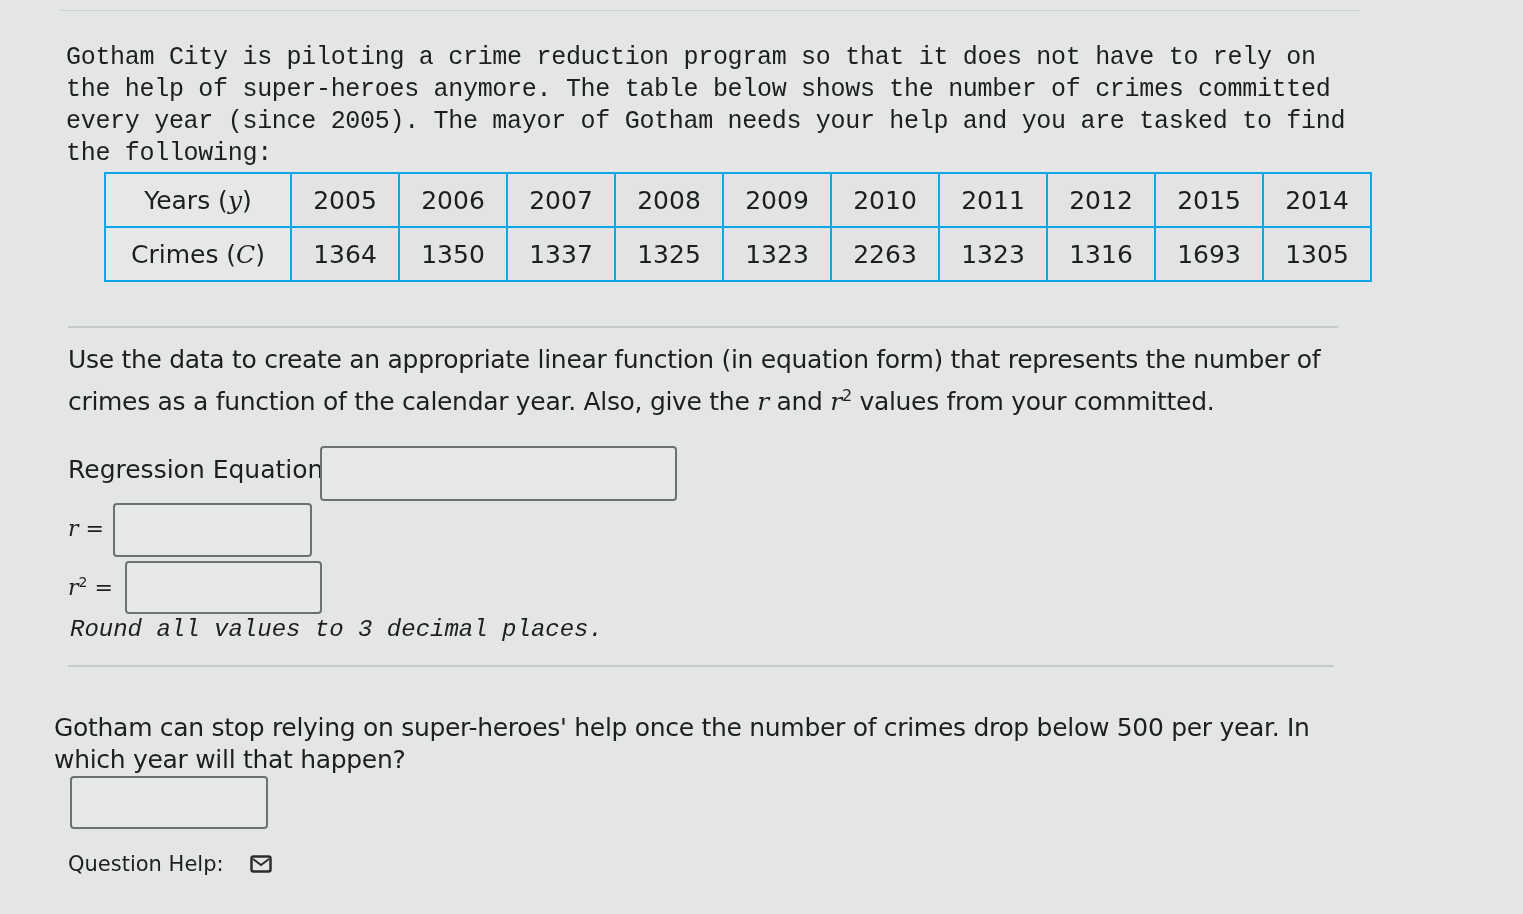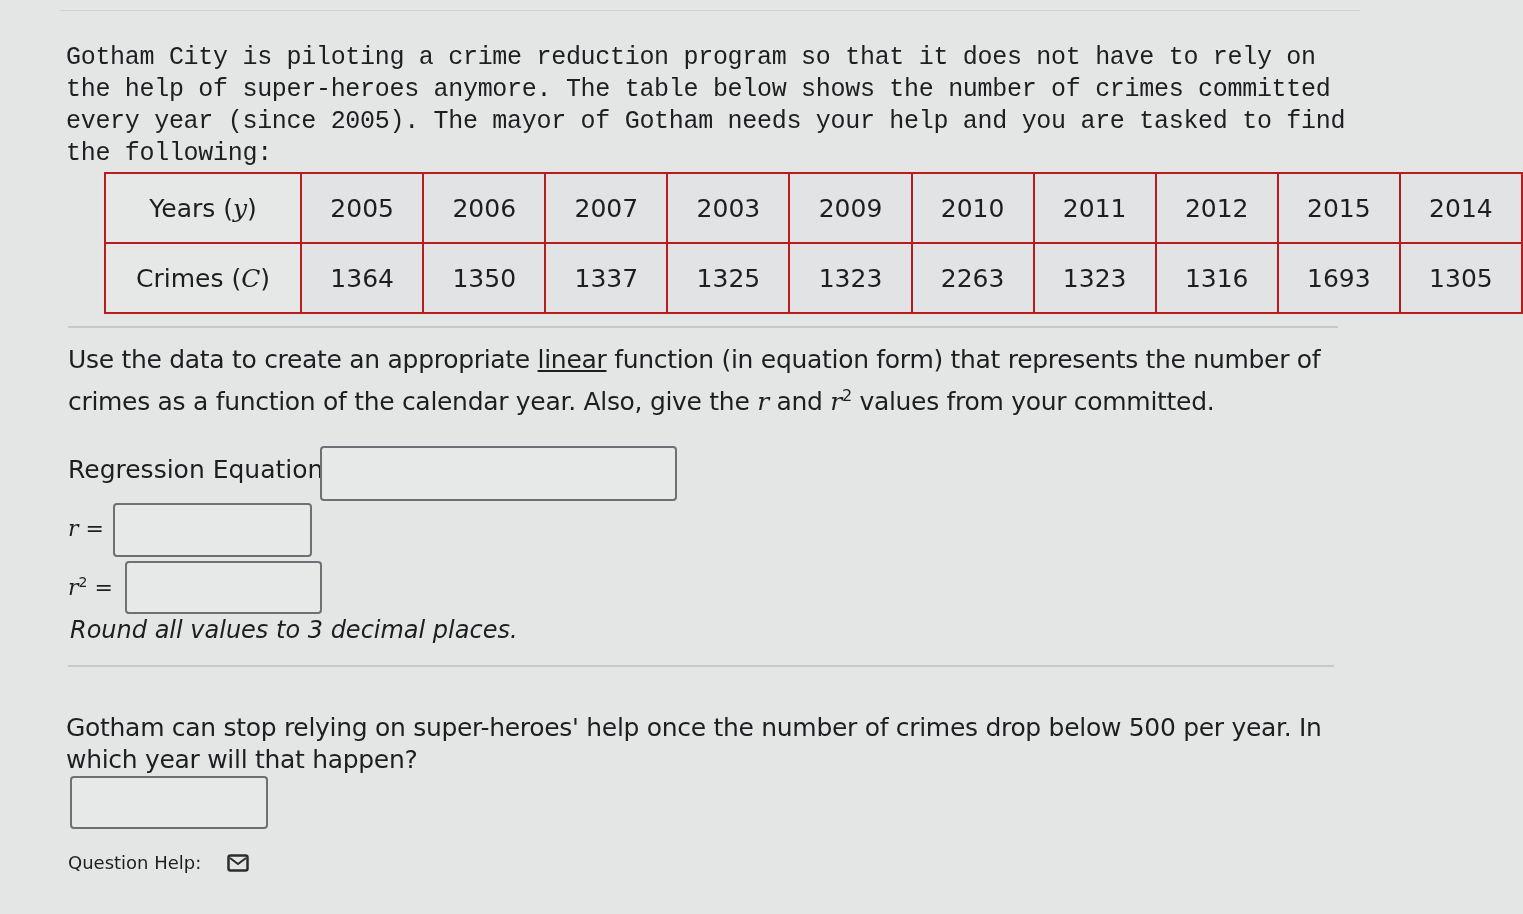--- a/index.html
+++ b/index.html
@@ -13,62 +13,62 @@
     .top-rule { position: absolute; left: 60px; top: 10px; width: 1300px; height: 1px; background: #cfd2d3; }
     .intro {
       position: absolute; left: 66px; top: 42px; width: 1290px;
       font-size: 25px; line-height: 32px; letter-spacing: -0.3px; font-family: Liberation Mono, monospace;
     }
     table.data {
       position: absolute; left: 104px; top: 172px;
       border-collapse: collapse; font-size: 25px;
     }
     table.data td {
-      border: 2px solid #b91c1c; padding: 16px; height: 36px;
+      border: 2px solid #0ea5e9; padding: 8px; height: 36px;
       text-align: center; background: #e1e3e4; width: 90px;
     }
     table.data td.hdr { width: 168px; background: #e6e8e8; }
     .rule { position: absolute; height: 2px; background: #c6c9ca; }
     .rule1 { left: 68px; top: 326px; width: 1270px; }
     .rule2 { left: 68px; top: 665px; width: 1266px; }
     .prompt {
       position: absolute; left: 68px; top: 342px; width: 1280px;
       font-size: 25px; line-height: 36px; letter-spacing: -0.3px;
     }
-    .u { text-decoration: underline; }
+    .u { }
     .mathvar { font-family: "DejaVu Serif", serif; font-style: italic; }
     .label { position: absolute; font-size: 25px; }
     .answer-box {
       position: absolute; background: #e7e9e9; border: 2px solid #6d7173;
       border-radius: 4px; box-sizing: border-box;
     }
-    .note { position: absolute; left: 70px; top: 616px; font-size: 24px; font-style: italic; }
+    .note { position: absolute; left: 70px; top: 616px; font-size: 24px; font-style: italic; font-family: Liberation Mono, monospace; }
     .q2 {
-      position: absolute; left: 66px; top: 712px; width: 1270px;
+      position: absolute; left: 54px; top: 712px; width: 1270px;
       font-size: 25px; line-height: 32px; letter-spacing: -0.3px;
     }
-    .help { position: absolute; left: 68px; top: 852px; font-size: 18px; display: flex; align-items: center; justify-content: space-between; }
+    .help { position: absolute; left: 68px; top: 852px; font-size: 21px; display: flex; align-items: center; justify-content: space-between; }
     .help .mail { margin-left: 26px; margin-right: 8px; width: 22px; height: 18px; }
     .help a { color: #3d3f8c; font-style: italic; text-decoration: none; }
   </style>
 </head>
 <body>
 
 <div class="top-rule"></div>
 
 <div class="intro">Gotham City is piloting a crime reduction program so that it does not have to rely on the help of super-heroes anymore. The table below shows the number of crimes committed every year (since 2005). The mayor of Gotham needs your help and you are tasked to find the following:</div>
 
 <table class="data">
   <tbody>
       <tr>
     <td class="hdr"><span>Years (</span><span class="mathvar">y</span><span>)</span></td>
     <td>2005</td>
     <td>2006</td>
     <td>2007</td>
-    <td>2003</td>
+    <td>2008</td>
     <td>2009</td>
     <td>2010</td>
     <td>2011</td>
     <td>2012</td>
     <td>2015</td>
     <td>2014</td>
   </tr>
   <tr>
     <td class="hdr"><span>Crimes (</span><span class="mathvar">C</span><span>)</span></td>
     <td>1364</td>

